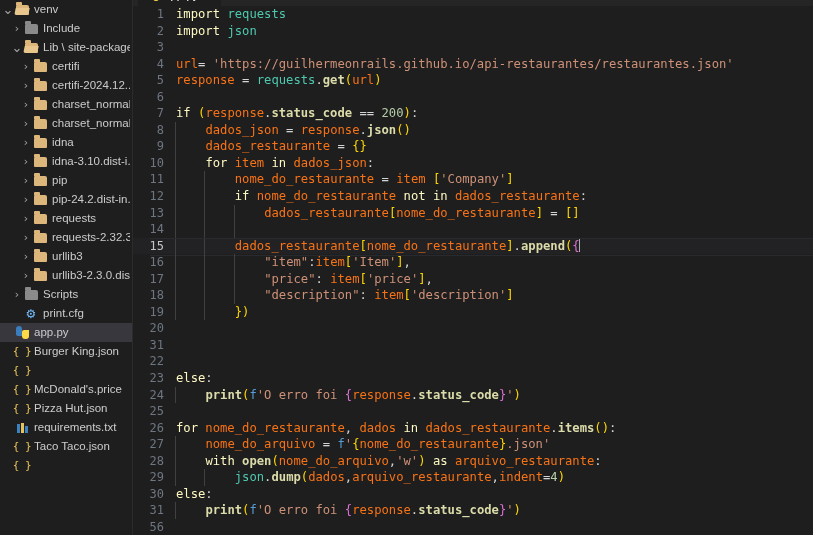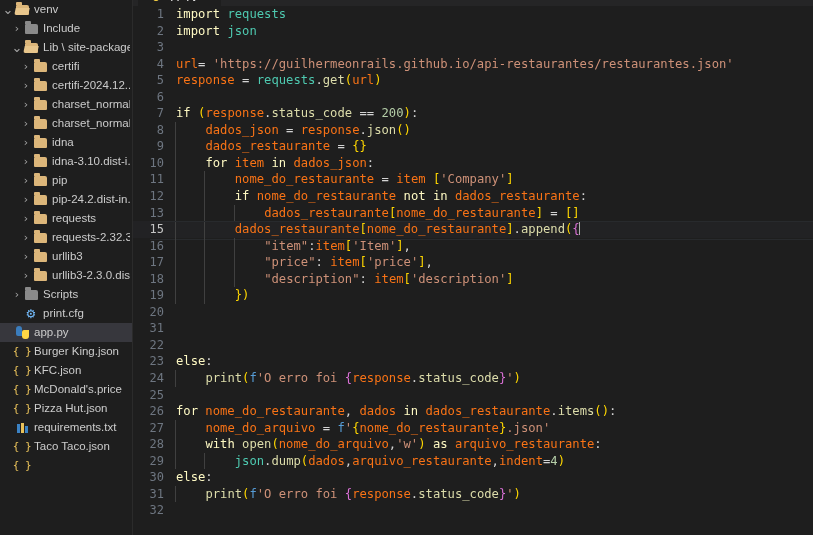--- a/index.html
+++ b/index.html
@@ -128,21 +128,21 @@
   
   .guides { position:absolute; left:0; top:0; height:100%; width:100%; pointer-events:none; }
   .guides i {
     position:absolute; top:0; height:100%; width:1px; background:#404040;
   }
 
   
   .kw   { color:#fef9c3; }   
   .kw2  { color:#569cd6; }   
   .mod  { color:#4ec9b0; }   
-  .fn   { color:#dcdcaa; }   
+  .fn   { color:#dcdcaa;font-weight:bold; }   
   .var  { color:#f97316; }   
   .str  { color:#ce9178; }   
   .num  { color:#b5cea8; }   
   .op   { color:#d4d4d4; }
   .br1  { color:#ffd700; }
   .br2  { color:#da70d6; }
   .link { color:#ce9178; }
   .cursor {
     display:inline-block; width:1px; height:14px;
     background:#aeafad; vertical-align:-2px; margin:0 -1px;
@@ -289,21 +289,20 @@
           <span class="ico">
             <span class="braces">{ }</span>
           </span>
           <span class="lbl">Burger King.json</span>
         </div>
         <div class="tree-row" style="padding-left: 2px;">
           <span class="twisty"></span>
           <span class="ico">
             <span class="braces">{ }</span>
           </span>
-          <span class="lbl">KFC.json</span>
         </div>
         <div class="tree-row" style="padding-left: 2px;">
           <span class="twisty"></span>
           <span class="ico">
             <span class="braces">{ }</span>
           </span>
           <span class="lbl">McDonald's.price</span>
         </div>
         <div class="tree-row" style="padding-left: 2px;">
           <span class="twisty"></span>
@@ -356,34 +355,35 @@
         <div class="cline"><div class="gutter">4</div><div class="src"><span class="guides"></span><span style="position: relative;"><span class="var">url</span><span class="op">=</span><span class="op"> </span><span class="link">'https://guilhermeonrails.github.io/api-restaurantes/restaurantes.json'</span></span></div></div>
         <div class="cline"><div class="gutter">5</div><div class="src"><span class="guides"></span><span style="position: relative;"><span class="var">response</span><span class="op"> </span><span class="op">=</span><span class="op"> </span><span class="mod">requests</span><span class="op">.</span><span class="fn">get</span><span class="br1">(</span><span class="var">url</span><span class="br1">)</span></span></div></div>
         <div class="cline"><div class="gutter">6</div><div class="src"><span class="guides"></span><span style="position: relative;"></span></div></div>
         <div class="cline"><div class="gutter">7</div><div class="src"><span class="guides"></span><span style="position: relative;"><span class="kw">if</span><span class="op"> </span><span class="br1">(</span><span class="var">response</span><span class="op">.</span><span class="fn">status_code</span><span class="op"> </span><span class="op">=</span><span class="op">=</span><span class="op"> </span><span class="num">200</span><span class="br1">)</span><span class="op">:</span></span></div></div>
         <div class="cline"><div class="gutter">8</div><div class="src"><span class="guides"><i style="left:1px"></i></span><span style="position: relative;"><span class="op"> </span><span class="op"> </span><span class="op"> </span><span class="op"> </span><span class="var">dados_json</span><span class="op"> </span><span class="op">=</span><span class="op"> </span><span class="var">response</span><span class="op">.</span><span class="fn">json</span><span class="br1">(</span><span class="br1">)</span></span></div></div>
         <div class="cline"><div class="gutter">9</div><div class="src"><span class="guides"><i style="left:1px"></i></span><span style="position: relative;"><span class="op"> </span><span class="op"> </span><span class="op"> </span><span class="op"> </span><span class="var">dados_restaurante</span><span class="op"> </span><span class="op">=</span><span class="op"> </span><span class="br1">{</span><span class="br1">}</span></span></div></div>
         <div class="cline"><div class="gutter">10</div><div class="src"><span class="guides"><i style="left:1px"></i></span><span style="position: relative;"><span class="op"> </span><span class="op"> </span><span class="op"> </span><span class="op"> </span><span class="kw">for</span><span class="op"> </span><span class="var">item</span><span class="op"> </span><span class="kw">in</span><span class="op"> </span><span class="var">dados_json</span><span class="op">:</span></span></div></div>
         <div class="cline"><div class="gutter">11</div><div class="src"><span class="guides"><i style="left:1px"></i><i style="left:30.36px"></i></span><span style="position: relative;"><span class="op"> </span><span class="op"> </span><span class="op"> </span><span class="op"> </span><span class="op"> </span><span class="op"> </span><span class="op"> </span><span class="op"> </span><span class="var">nome_do_restaurante</span><span class="op"> </span><span class="op">=</span><span class="op"> </span><span class="var">item</span><span class="op"> </span><span class="br1">[</span><span class="str">'Company'</span><span class="br1">]</span></span></div></div>
         <div class="cline"><div class="gutter">12</div><div class="src"><span class="guides"><i style="left:1px"></i><i style="left:30.36px"></i></span><span style="position: relative;"><span class="op"> </span><span class="op"> </span><span class="op"> </span><span class="op"> </span><span class="op"> </span><span class="op"> </span><span class="op"> </span><span class="op"> </span><span class="kw">if</span><span class="op"> </span><span class="var">nome_do_restaurante</span><span class="op"> </span><span class="kw">not</span><span class="op"> </span><span class="kw">in</span><span class="op"> </span><span class="var">dados_restaurante</span><span class="op">:</span></span></div></div>
         <div class="cline"><div class="gutter">13</div><div class="src"><span class="guides"><i style="left:1px"></i><i style="left:30.36px"></i><i style="left:59.72px"></i></span><span style="position: relative;"><span class="op"> </span><span class="op"> </span><span class="op"> </span><span class="op"> </span><span class="op"> </span><span class="op"> </span><span class="op"> </span><span class="op"> </span><span class="op"> </span><span class="op"> </span><span class="op"> </span><span class="op"> </span><span class="var">dados_restaurante</span><span class="br1">[</span><span class="var">nome_do_restaurante</span><span class="br1">]</span><span class="op"> </span><span class="op">=</span><span class="op"> </span><span class="br1">[</span><span class="br1">]</span></span></div></div>
+        <div class="cline"><div class="gutter">14</div><div class="src"><span class="guides"><i style="left:1px"></i><i style="left:30.36px"></i><i style="left:59.72px"></i></span><span style="position: relative;"></span></div></div>
         <div class="cline active"><div class="gutter">15</div><div class="src"><span class="guides"><i style="left:1px"></i><i style="left:30.36px"></i></span><span style="position: relative;"><span class="op"> </span><span class="op"> </span><span class="op"> </span><span class="op"> </span><span class="op"> </span><span class="op"> </span><span class="op"> </span><span class="op"> </span><span class="var">dados_restaurante</span><span class="br1">[</span><span class="var">nome_do_restaurante</span><span class="br1">]</span><span class="op">.</span><span class="fn">append</span><span class="br1">(</span><span class="br2">{</span><span class="cursor"></span></span></div></div>
         <div class="cline"><div class="gutter">16</div><div class="src"><span class="guides"><i style="left:1px"></i><i style="left:30.36px"></i><i style="left:59.72px"></i></span><span style="position: relative;"><span class="op"> </span><span class="op"> </span><span class="op"> </span><span class="op"> </span><span class="op"> </span><span class="op"> </span><span class="op"> </span><span class="op"> </span><span class="op"> </span><span class="op"> </span><span class="op"> </span><span class="op"> </span><span class="str">"item"</span><span class="op">:</span><span class="var">item</span><span class="br1">[</span><span class="str">'Item'</span><span class="br1">]</span><span class="op">,</span></span></div></div>
         <div class="cline"><div class="gutter">17</div><div class="src"><span class="guides"><i style="left:1px"></i><i style="left:30.36px"></i><i style="left:59.72px"></i></span><span style="position: relative;"><span class="op"> </span><span class="op"> </span><span class="op"> </span><span class="op"> </span><span class="op"> </span><span class="op"> </span><span class="op"> </span><span class="op"> </span><span class="op"> </span><span class="op"> </span><span class="op"> </span><span class="op"> </span><span class="str">"price"</span><span class="op">:</span><span class="op"> </span><span class="var">item</span><span class="br1">[</span><span class="str">'price'</span><span class="br1">]</span><span class="op">,</span></span></div></div>
         <div class="cline"><div class="gutter">18</div><div class="src"><span class="guides"><i style="left:1px"></i><i style="left:30.36px"></i><i style="left:59.72px"></i></span><span style="position: relative;"><span class="op"> </span><span class="op"> </span><span class="op"> </span><span class="op"> </span><span class="op"> </span><span class="op"> </span><span class="op"> </span><span class="op"> </span><span class="op"> </span><span class="op"> </span><span class="op"> </span><span class="op"> </span><span class="str">"description"</span><span class="op">:</span><span class="op"> </span><span class="var">item</span><span class="br1">[</span><span class="str">'description'</span><span class="br1">]</span></span></div></div>
         <div class="cline"><div class="gutter">19</div><div class="src"><span class="guides"><i style="left:1px"></i><i style="left:30.36px"></i></span><span style="position: relative;"><span class="op"> </span><span class="op"> </span><span class="op"> </span><span class="op"> </span><span class="op"> </span><span class="op"> </span><span class="op"> </span><span class="op"> </span><span class="br1">}</span><span class="br1">)</span></span></div></div>
         <div class="cline"><div class="gutter">20</div><div class="src"><span class="guides"></span><span style="position: relative;"></span></div></div>
         <div class="cline"><div class="gutter">31</div><div class="src"><span class="guides"></span><span style="position: relative;"></span></div></div>
         <div class="cline"><div class="gutter">22</div><div class="src"><span class="guides"></span><span style="position: relative;"></span></div></div>
         <div class="cline"><div class="gutter">23</div><div class="src"><span class="guides"></span><span style="position: relative;"><span class="kw">else</span><span class="op">:</span></span></div></div>
         <div class="cline"><div class="gutter">24</div><div class="src"><span class="guides"><i style="left:1px"></i></span><span style="position: relative;"><span class="op"> </span><span class="op"> </span><span class="op"> </span><span class="op"> </span><span class="fn">print</span><span class="br1">(</span><span class="kw2">f</span><span class="str">'O erro foi </span><span class="br2">{</span><span class="var">response</span><span class="op">.</span><span class="fn">status_code</span><span class="br2">}</span><span class="str">'</span><span class="br1">)</span></span></div></div>
         <div class="cline"><div class="gutter">25</div><div class="src"><span class="guides"></span><span style="position: relative;"></span></div></div>
         <div class="cline"><div class="gutter">26</div><div class="src"><span class="guides"></span><span style="position: relative;"><span class="kw">for</span><span class="op"> </span><span class="var">nome_do_restaurante</span><span class="op">,</span><span class="op"> </span><span class="var">dados</span><span class="op"> </span><span class="kw">in</span><span class="op"> </span><span class="var">dados_restaurante</span><span class="op">.</span><span class="fn">items</span><span class="br1">(</span><span class="br1">)</span><span class="op">:</span></span></div></div>
         <div class="cline"><div class="gutter">27</div><div class="src"><span class="guides"><i style="left:1px"></i></span><span style="position: relative;"><span class="op"> </span><span class="op"> </span><span class="op"> </span><span class="op"> </span><span class="var">nome_do_arquivo</span><span class="op"> </span><span class="op">=</span><span class="op"> </span><span class="kw2">f</span><span class="str">'</span><span class="br1">{</span><span class="var">nome_do_restaurante</span><span class="br1">}</span><span class="str">.json'</span></span></div></div>
         <div class="cline"><div class="gutter">28</div><div class="src"><span class="guides"><i style="left:1px"></i></span><span style="position: relative;"><span class="op"> </span><span class="op"> </span><span class="op"> </span><span class="op"> </span><span class="kw">with</span><span class="op"> </span><span class="fn">open</span><span class="br1">(</span><span class="var">nome_do_arquivo</span><span class="op">,</span><span class="str">'w'</span><span class="br1">)</span><span class="op"> </span><span class="kw">as</span><span class="op"> </span><span class="var">arquivo_restaurante</span><span class="op">:</span></span></div></div>
         <div class="cline"><div class="gutter">29</div><div class="src"><span class="guides"><i style="left:1px"></i><i style="left:30.36px"></i></span><span style="position: relative;"><span class="op"> </span><span class="op"> </span><span class="op"> </span><span class="op"> </span><span class="op"> </span><span class="op"> </span><span class="op"> </span><span class="op"> </span><span class="mod">json</span><span class="op">.</span><span class="fn">dump</span><span class="br1">(</span><span class="var">dados</span><span class="op">,</span><span class="var">arquivo_restaurante</span><span class="op">,</span><span class="var">indent</span><span class="op">=</span><span class="num">4</span><span class="br1">)</span></span></div></div>
         <div class="cline"><div class="gutter">30</div><div class="src"><span class="guides"></span><span style="position: relative;"><span class="kw">else</span><span class="op">:</span></span></div></div>
         <div class="cline"><div class="gutter">31</div><div class="src"><span class="guides"><i style="left:1px"></i></span><span style="position: relative;"><span class="op"> </span><span class="op"> </span><span class="op"> </span><span class="op"> </span><span class="fn">print</span><span class="br1">(</span><span class="kw2">f</span><span class="str">'O erro foi </span><span class="br2">{</span><span class="var">response</span><span class="op">.</span><span class="fn">status_code</span><span class="br2">}</span><span class="str">'</span><span class="br1">)</span></span></div></div>
-        <div class="cline"><div class="gutter">32</div><div class="src"><span class="guides"></span><span style="position: relative;"></span></div></div>
+        <div class="cline"><div class="gutter">56</div><div class="src"><span class="guides"></span><span style="position: relative;"></span></div></div>
       </div>
   </div>
 
 </div>
 
 </body></html>

